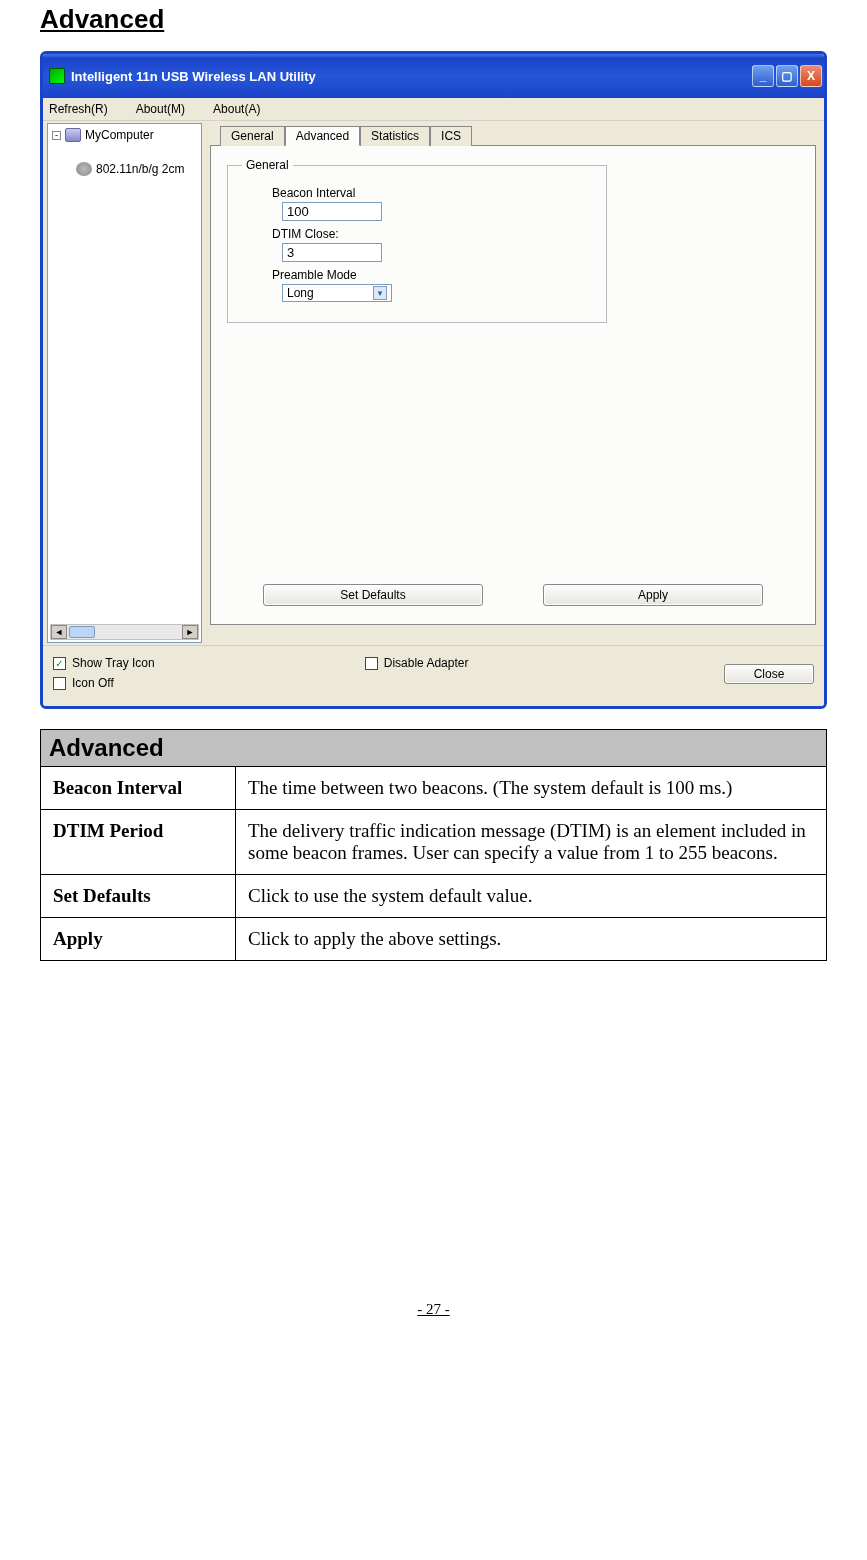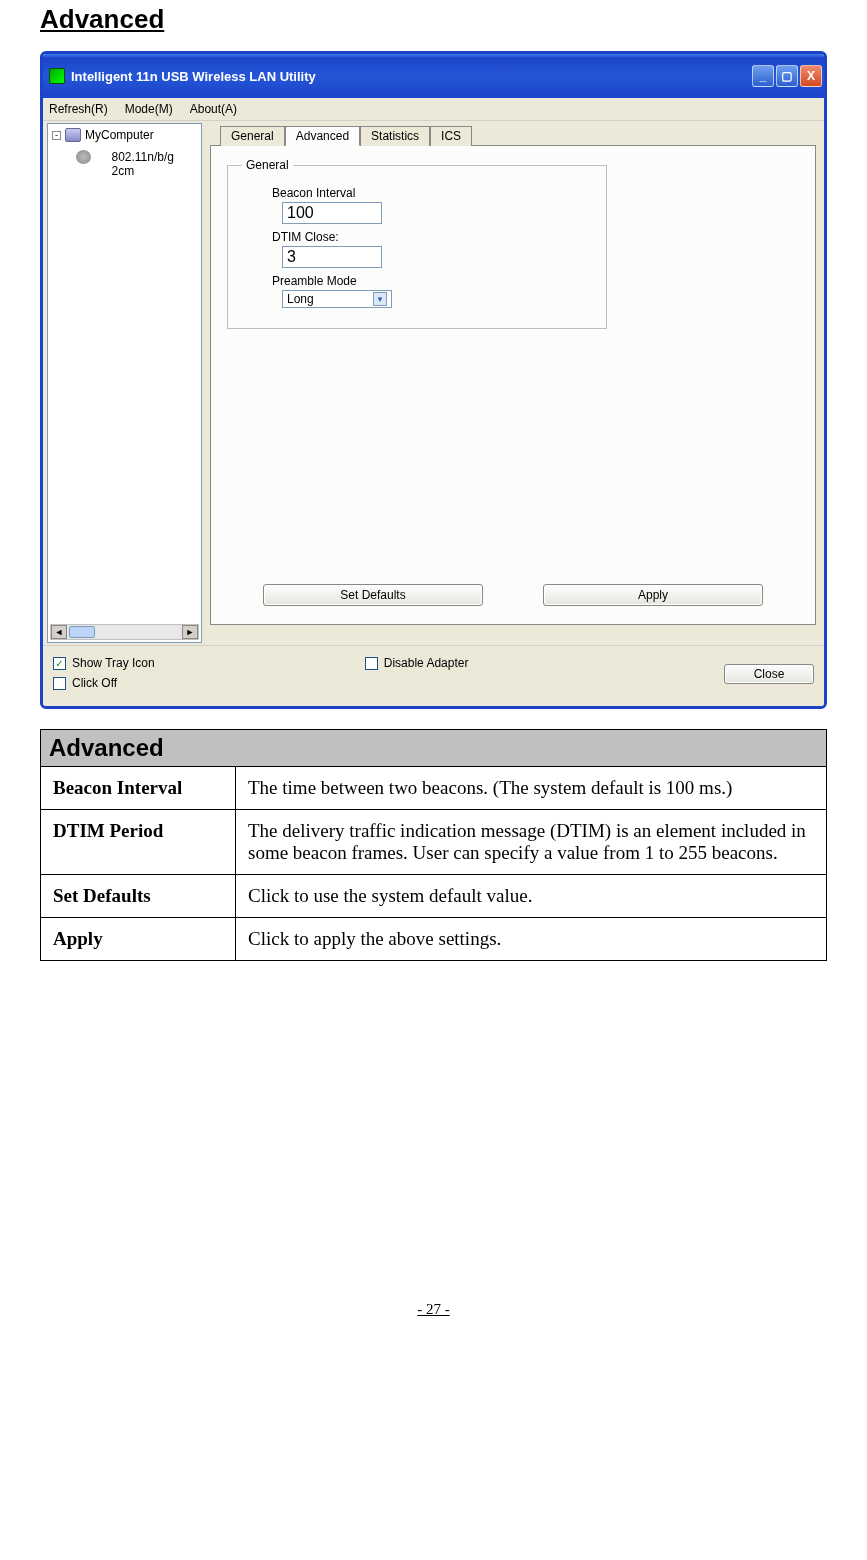--- a/index.html
+++ b/index.html
@@ -65,41 +65,41 @@
   .win-btn.min, .win-btn.max { background: linear-gradient(to bottom,#6fa0ef,#2d5fd0); }
   .win-btn.close { background: linear-gradient(to bottom,#ef8a70,#d34a20); }
 
   .menubar {
     background: #ece9d8;
     font-size: 12px;
     font-family: "Tahoma", Arial, sans-serif;
     padding: 4px 6px;
     border-bottom: 1px solid #d4d0c8;
     display: flex;
-    gap: 17px;
+    gap: 28px;
     color: #000;
   }
 
   .client {
     display: flex;
     background: #ece9d8;
     font-family: "Tahoma", Arial, sans-serif;
     font-size: 12px;
   }
   .tree-panel {
     width: 155px;
     min-height: 520px;
     background: #fff;
     border: 1px solid #7f9db9;
     margin: 2px 4px 2px 4px;
     padding: 4px;
     position: relative;
   }
   .tree-root { display: flex; align-items: center; gap: 4px; }
-  .tree-child { display: flex; align-items: flex-start; gap: 20px; margin-left: 24px; margin-top: 8px; }
+  .tree-child { display: flex; align-items: center; gap: 4px; margin-left: 24px; margin-top: 20px; }
   .box-minus {
     width: 9px; height: 9px; border:1px solid #888; font-size:9px; line-height:7px; text-align:center; color:#000; background:#fff;
   }
   .pc-icon { width:16px; height:14px; background:linear-gradient(#cce,#88c); border:1px solid #669; border-radius:2px; }
   .dev-icon { width:16px; height:14px; background:radial-gradient(circle,#bbb,#888); border-radius:50%; }
   .tree-scroll {
     position: absolute;
     left: 2px; right: 2px; bottom: 2px;
     height: 16px;
     background: #e8e8e8;
@@ -147,21 +147,21 @@
     padding: 10px 14px 14px 14px;
     margin: 0 0 auto 0;
     max-width: 380px;
   }
   fieldset.group legend { padding: 0 4px; font-size:12px; }
   .field-row { margin: 4px 0 2px 30px; font-size:12px; }
   .text-input {
     width: 100px;
     border: 1px solid #7f9db9;
     padding: 1px 4px;
-    font-size: 16px;
+    font-size: 13px;
     font-family: inherit;
     background:#fff;
     margin: 2px 0 6px 40px;
     display:block;
   }
   .combo {
     width: 110px;
     border: 1px solid #7f9db9;
     background:#fff;
     font-size:12px;
@@ -264,21 +264,21 @@
       <span>Intelligent 11n USB Wireless LAN Utility</span>
       <div class="spacer"></div>
       <div class="win-btns">
         <div class="win-btn min">_</div>
         <div class="win-btn max">▢</div>
         <div class="win-btn close">X</div>
       </div>
     </div>
     <div class="menubar">
       <span>Refresh(R)</span>
-      <span>Mode(M)</span>
+      <span>About(M)</span>
       <span>About(A)</span>
     </div>
     <div class="client">
       <div class="tree-panel">
         <div class="tree-root">
           <div class="box-minus">-</div>
           <div class="pc-icon"></div>
           <span>MyComputer</span>
         </div>
         <div class="tree-child">
@@ -320,21 +320,21 @@
       </div>
     </div>
     <div class="bottom-bar">
       <div class="check-col">
         <div class="chk">
           <div class="chk-box">✓</div>
           <span>Show Tray Icon</span>
         </div>
         <div class="chk">
           <div class="chk-box"></div>
-          <span>Click Off</span>
+          <span>Icon Off</span>
         </div>
       </div>
       <div class="check-col mid">
         <div class="chk">
           <div class="chk-box"></div>
           <span>Disable Adapter</span>
         </div>
       </div>
       <div class="close-btn-wrap">
         <div class="close-btn">Close</div>

